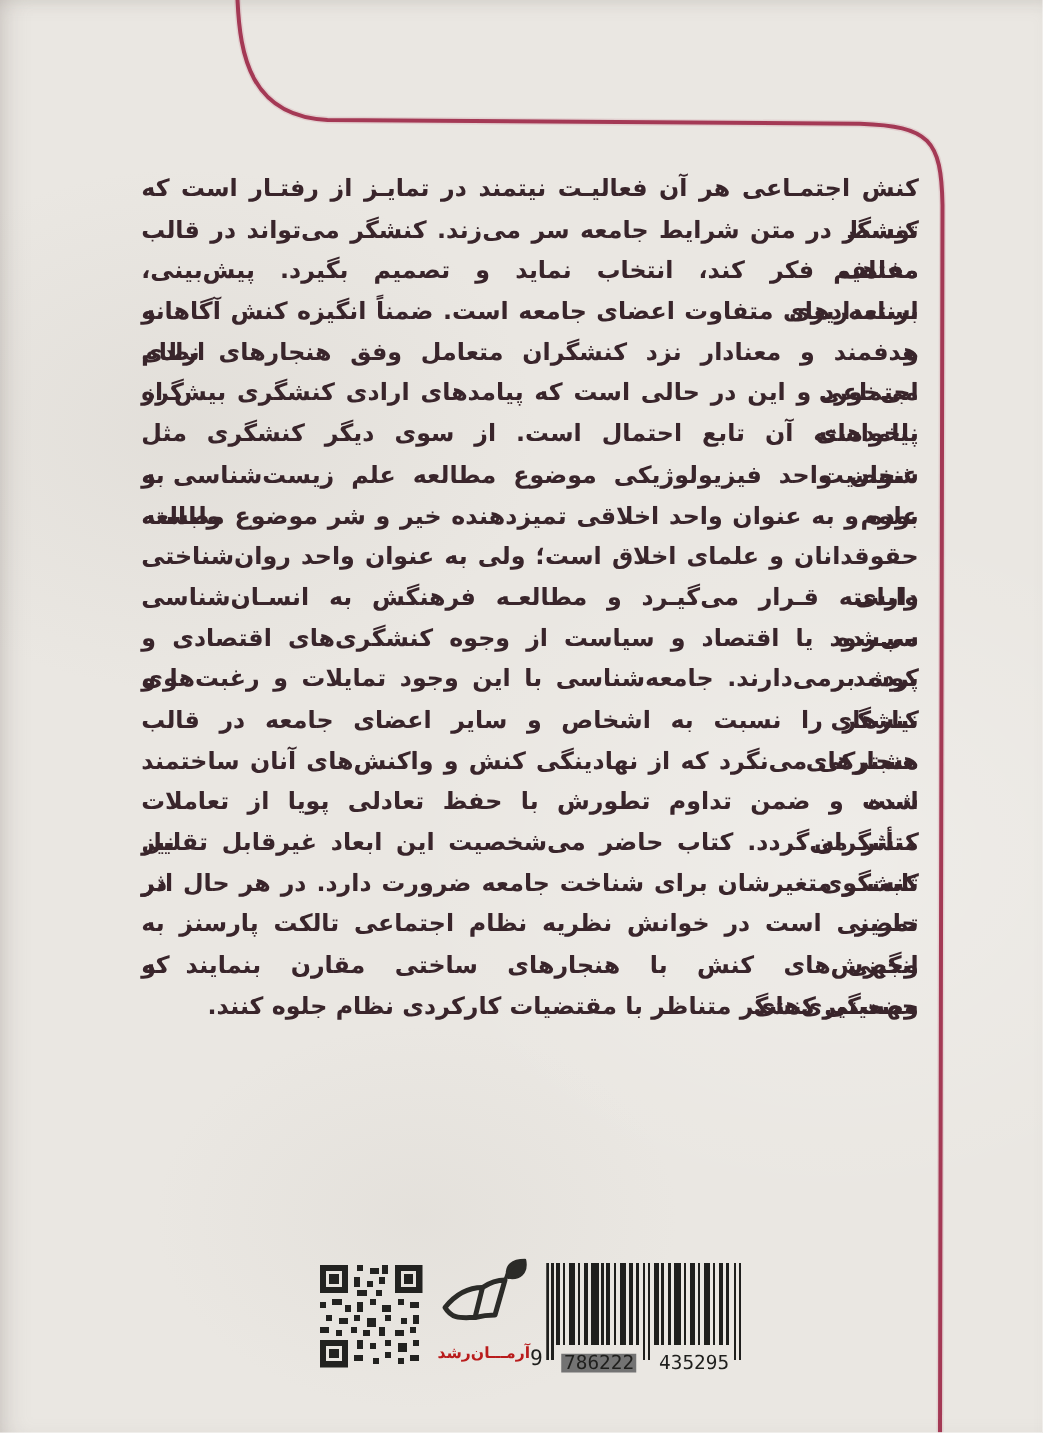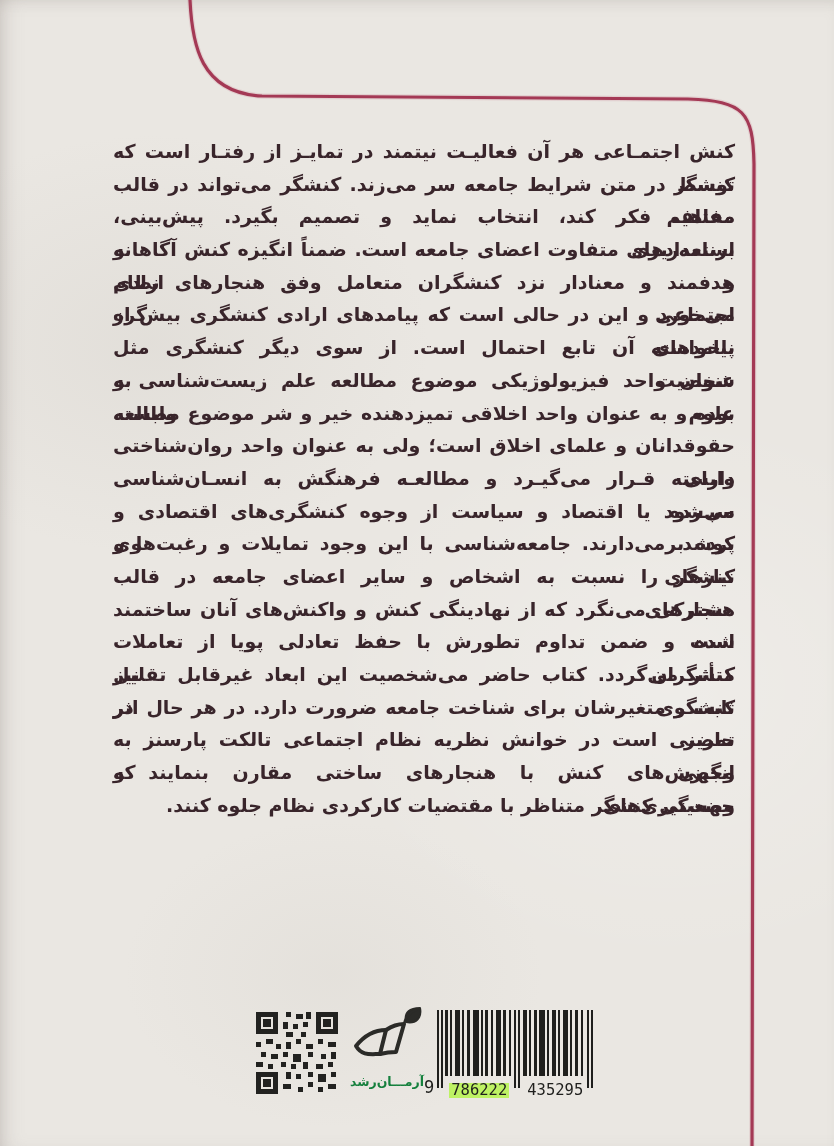--- a/index.html
+++ b/index.html
@@ -16,29 +16,29 @@
   .border-svg{position:absolute;left:0;top:0;}
   .body-text{position:absolute;top:135px;right:99px;width:622px;
     direction:rtl;color:#39252b;font-weight:bold;font-size:19px;
     line-height:32.7px;}
   .pline{text-align:justify;text-align-last:justify;white-space:normal;
     height:32.7px;overflow:visible;}
   .pline.last{text-align-last:right;}
   .footer{position:absolute;left:0;top:1004px;width:834px;height:100px;}
   .qr{position:absolute;left:256px;top:8px;}
   .logo{position:absolute;left:341px;top:2px;width:92px;text-align:center;}
-  .logo-text{direction:rtl;font-size:12.5px;font-weight:bold;color:#15803d;
+  .logo-text{direction:rtl;font-size:12.5px;font-weight:bold;color:#b91c1c;
     margin-top:-4px;letter-spacing:0;}
   .barcode-block{position:absolute;left:424px;top:6px;display:flex;align-items:flex-end;}
   .barcode-first-digit{font-family:"DejaVu Sans Mono",monospace;font-size:17px;
     color:#1f1f1d;margin-right:3px;line-height:1;padding-bottom:2px;}
   .barcode{position:relative;}
   .barcode-digits{position:absolute;bottom:0px;left:0;width:160px;display:flex;
     font-family:"DejaVu Sans Mono",monospace;font-size:15.5px;color:#1f1f1d;}
-  .bd-g1{position:absolute;left:12px;bottom:0;background:#bef264;padding:0 2px;line-height:1;}
+  .bd-g1{position:absolute;left:12px;bottom:0;background:#737373;padding:0 2px;line-height:1;}
   .bd-g2{position:absolute;left:88px;bottom:0;background:#eae7e2;padding:0 2px;line-height:1;text-align:right;}
 </style>
 </head>
 <body>
 
 <div class="page">
   <div class="paper-texture"></div>
 
   <svg class="border-svg" width="834" height="1146" viewBox="0 0 834 1146">
     <path d="M 190 0 C 192 44 200 93 262 96 L 688 99 C 744 101 753 112 754 164 L 752 1146" fill="none" stroke="#97203f" stroke-width="3.2" opacity="0.92"></path>

